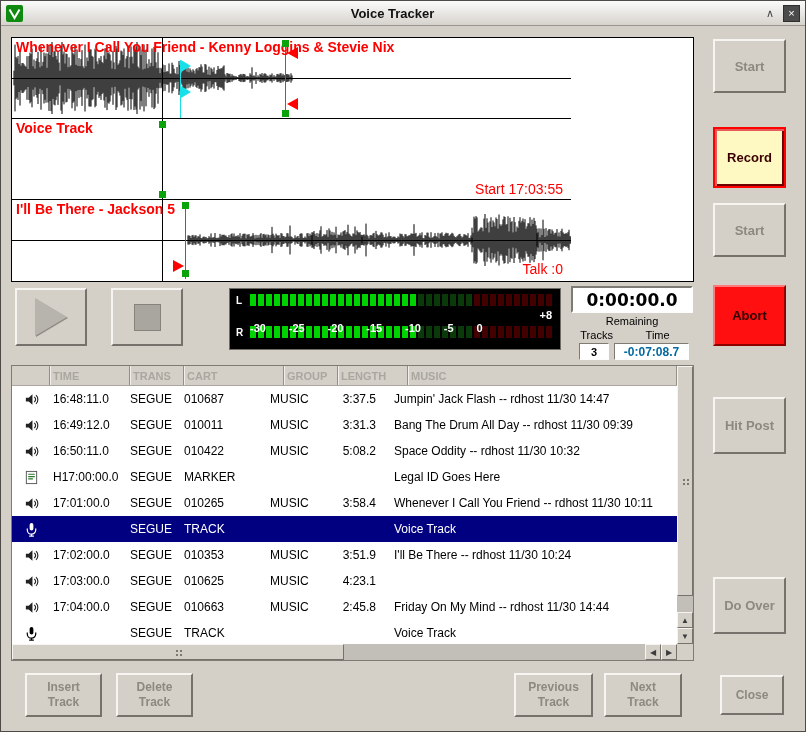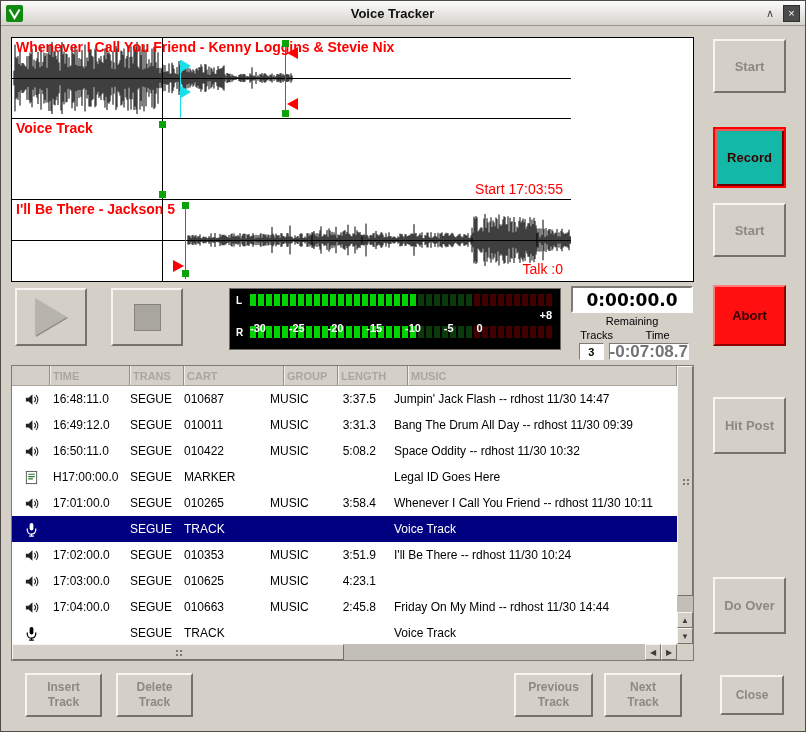--- a/index.html
+++ b/index.html
@@ -71,27 +71,27 @@
   .remaining { position:absolute; left:570px; top:314px; width:122px; }
   .rem-title { text-align:center; font-size:11px; color:#000; }
   .rem-labels { display:flex; font-size:11px; margin-top:2px; }
   .rem-labels span:first-child { width:42%; text-align:center; }
   .rem-labels span:last-child { width:58%; text-align:center; }
   .rem-values { display:flex; gap:5px; padding:2px 4px 0 8px; }
   .sunken-field { background:#fff; border:1px solid; border-color:#7e7a74 #fdfdfd #fdfdfd #7e7a74;
                   height:17px; display:flex; align-items:center; justify-content:center;
                   font-size:11px; font-weight:bold; }
   .rem-tracks { width:30px; }
-  .rem-time { flex:1; color:#737373; font-size:17px; }
+  .rem-time { flex:1; color:#0369a1; font-size:12px; }
 
   
   .side-btn { position:absolute; left:712px; width:73px; font-weight:bold; font-size:13px;
               display:flex; align-items:center; justify-content:center; text-align:center;
               color:#8d8981; cursor:default; }
-  .record-btn { background:#14b8a6; border:2px solid #ff0000;
+  .record-btn { background:#fef9c3; border:2px solid #ff0000;
                 box-shadow: inset 2px 2px 0 #e85b5b, inset -2px -2px 0 #6d0000; color:#3a0000;text-align:right; }
   .abort-btn { background:#ff0f0f; border:2px solid; border-color:#ff7a7a #8d0000 #8d0000 #ff7a7a;
                color:#2e0000; }
 
   
   .log-table { position:absolute; left:10px; top:364px; width:683px; height:296px;
                border:1px solid #7e7a74; background:#fff; display:flex; }
   .log-main { width:665px; display:flex; flex-direction:column; overflow:hidden; }
   .log-header { height:20px; background:#d4d0c8; display:flex; flex:0 0 20px;
                 border-bottom:1px solid #aaa69f; }

